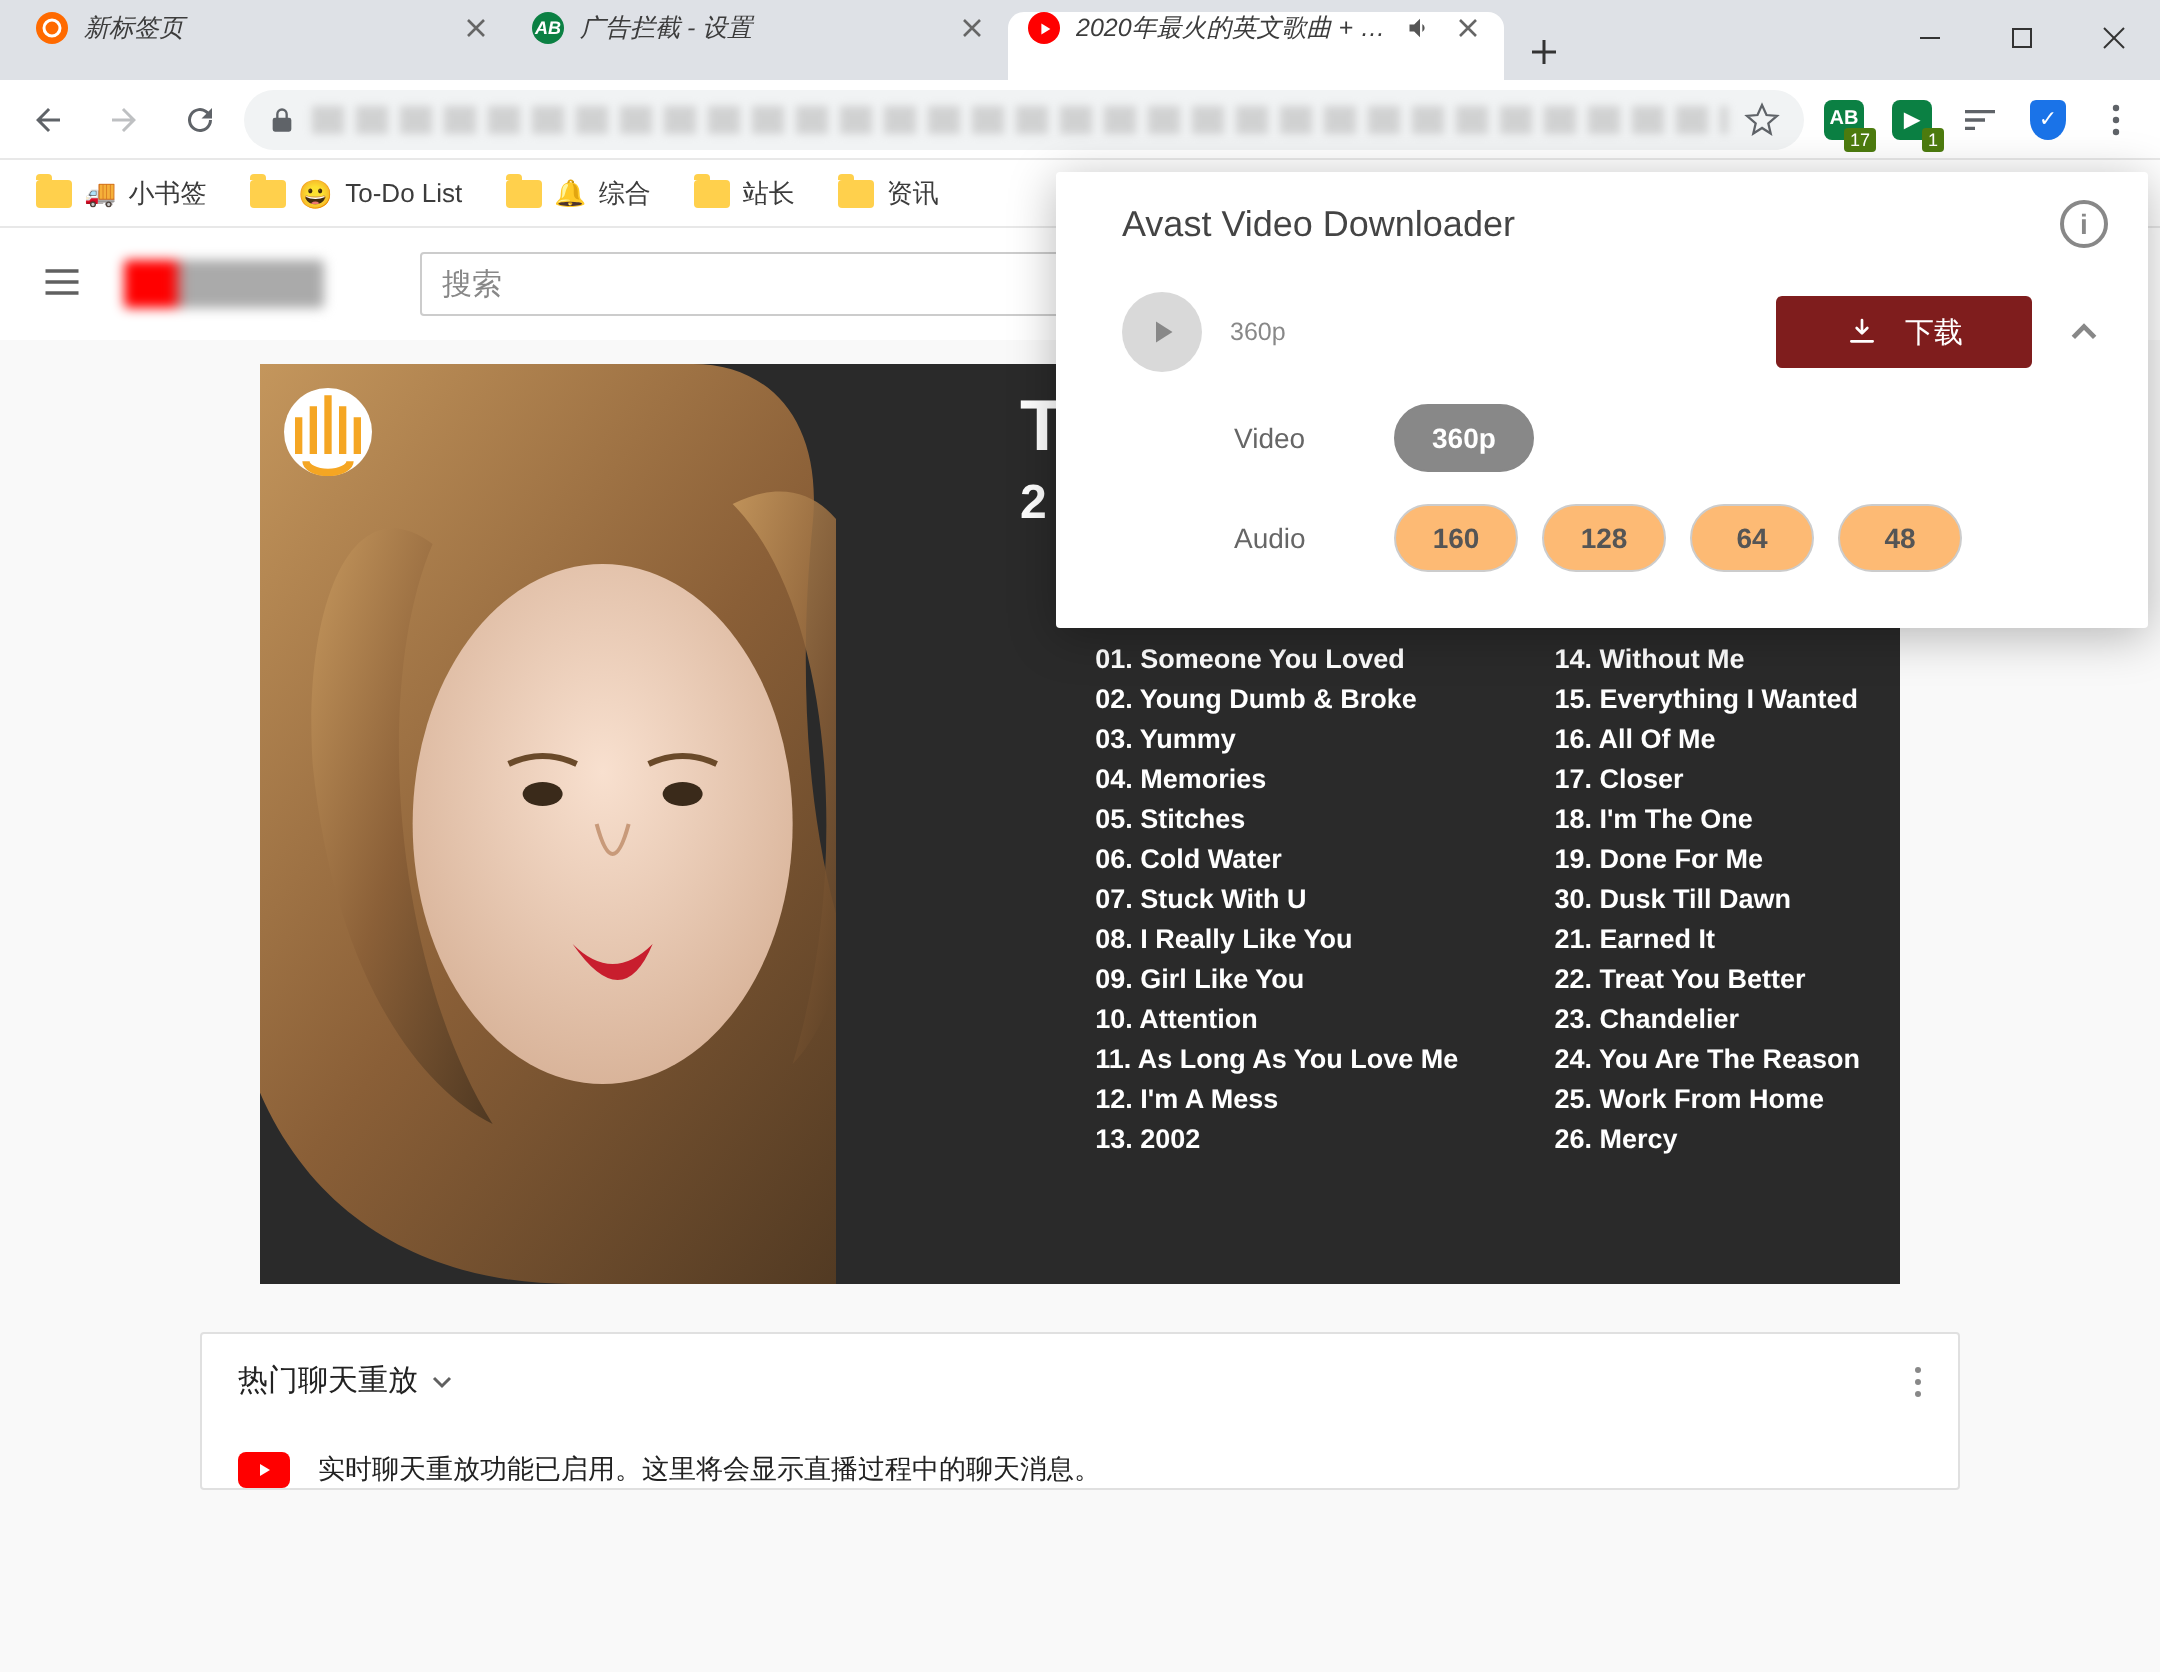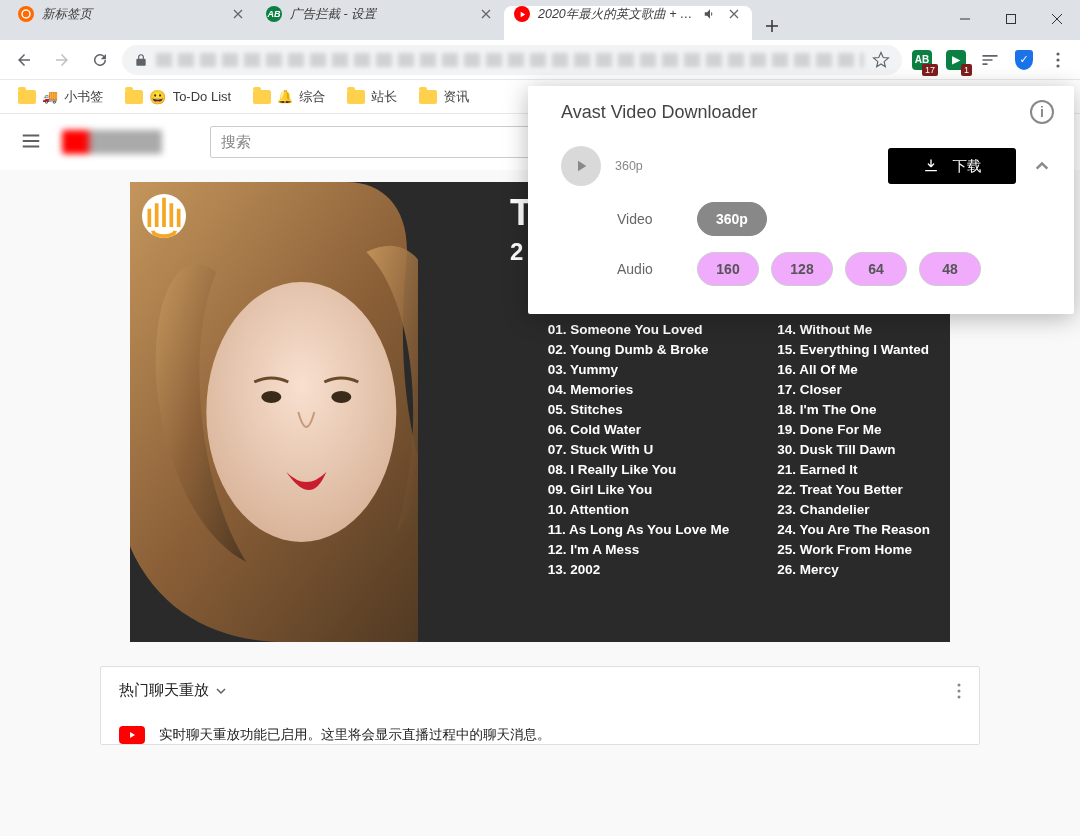--- a/index.html
+++ b/index.html
@@ -23,21 +23,21 @@
 .tab-favicon.green { background: #0b8043; border-radius: 50%; color: #fff; font-size: 9px; font-weight: bold; }
 .tab-favicon.orange { background: #ff6a00; border-radius: 50%; color:#fff; font-size:10px; }
 
 
 .toolbar { height: 40px; background: #fff; display: flex; align-items: center; padding: 0 8px; gap: 6px; border-bottom: 1px solid #e8e8e8; }
 .nav-btn { width: 32px; height: 32px; display: flex; align-items: center; justify-content: center; color: #5f6368; border-radius: 50%; }
 .address-bar { flex: 1; height: 30px; background: #f1f3f4; border-radius: 15px; display: flex; align-items: center; padding: 0 12px; gap: 8px; color: #5f6368; }
 .address-bar .url { flex: 1; height: 14px; background: repeating-linear-gradient(90deg, #bbb 0 16px, transparent 16px 22px); filter: blur(2px); opacity: .6; }
 .star-btn { color: #5f6368; }
 .ext-icon { width: 28px; height: 28px; display: flex; flex-direction: column; align-items: center; justify-content: center; position: relative; }
-.ext-icon .badge { position: absolute; bottom: -2px; right: -2px; background: #7f1d1d; color: #fff; font-size: 9px; padding: 0 3px; border-radius: 2px; line-height: 12px; }
+.ext-icon .badge { position: absolute; bottom: -2px; right: -2px; background: #4d7c0f; color: #fff; font-size: 9px; padding: 0 3px; border-radius: 2px; line-height: 12px; }
 .ext-icon .sq { width: 20px; height: 20px; background: #0b8043; border-radius: 4px; color: #fff; display: flex; align-items: center; justify-content: center; font-size: 10px; font-weight: bold; }
 .menu-dots { width: 28px; height: 32px; display: flex; align-items: center; justify-content: center; color: #5f6368; }
 .shield { width:18px; height:20px; background:#1a73e8; border-radius:3px 3px 50% 50%; display:flex; align-items:center; justify-content:center; color:#fff; font-size:11px;}
 
 
 .bookmarks-bar { height: 34px; background: #fff; display: flex; align-items: center; padding: 0 10px; gap: 6px; border-bottom: 1px solid #e8e8e8; }
 .bookmark { display: flex; align-items: center; gap: 6px; padding: 4px 8px; color: #3c3c3c; font-size: 13px; }
 .folder { width: 18px; height: 14px; background: #ffd04c; border-radius: 2px; position: relative; }
 .folder::before { content: ""; position: absolute; top: -3px; left: 0; width: 8px; height: 3px; background: #ffd04c; border-radius: 2px 2px 0 0; }
 
@@ -68,25 +68,25 @@
 
 .popup { position: absolute; top: 86px; right: 6px; width: 546px; background: #fff; border-radius: 2px; box-shadow: 0 4px 24px rgba(0,0,0,.28); z-index: 100; padding-bottom: 22px; padding-left: 13px;}
 .popup-header { display:flex; align-items:center; justify-content: space-between; padding: 14px 20px 8px 20px;}
 .popup-title { font-size: 18px; color:#444; }
 .info-btn { width:24px; height:24px; border:2px solid #888; border-radius:50%; display:flex; align-items:center; justify-content:center; color:#888; font-weight:bold; font-size:14px;}
 .popup-item { display:flex; align-items:center; padding: 14px 20px 6px 20px; gap: 14px;}
 .media-thumb { width:40px; height:40px; background:#d9d9d9; border-radius:50%; display:flex; align-items:center; justify-content:center; color:#888;}
 .media-info { flex:1; min-width:0;}
 .media-title { font-size:14px; color:#333; white-space:nowrap; overflow:hidden; text-overflow:ellipsis;}
 .media-sub { font-size:12.5px; color:#888;}
-.dl-btn { background:#000000; color:#fff; border:none; height:36px; width:128px; border-radius:3px; display:flex; align-items:center; justify-content:center; gap:14px; font-size:14.5px;}
+.dl-btn { background:#7f1d1d; color:#fff; border:none; height:36px; width:128px; border-radius:3px; display:flex; align-items:center; justify-content:center; gap:14px; font-size:14.5px;}
 .chev-btn { width:24px; color:#888; display:flex; align-items:center; justify-content:center;}
 .opt-row { display:flex; align-items:center; gap: 20px; padding: 10px 20px 6px 76px;}
 .opt-label { width: 60px; font-size:14px; color:#666;}
-.pill { height:34px; min-width:62px; padding: 0 18px; border-radius:17px; border:1px solid #ccc; background:#f0abfc; color:#555; font-size:14px; font-weight:600; display:flex; align-items:center; justify-content:center;}
+.pill { height:34px; min-width:62px; padding: 0 18px; border-radius:17px; border:1px solid #ccc; background:#fdba74; color:#555; font-size:14px; font-weight:600; display:flex; align-items:center; justify-content:center;}
 .pill.selected { background:#888; color:#fff; border-color:#888;}
 
 svg { display: block; }
 </style>
 </head>
 <body>
 
 <div class="tab-strip" id="tab-strip">
     <div class="tab">
       <div class="tab-favicon orange">

